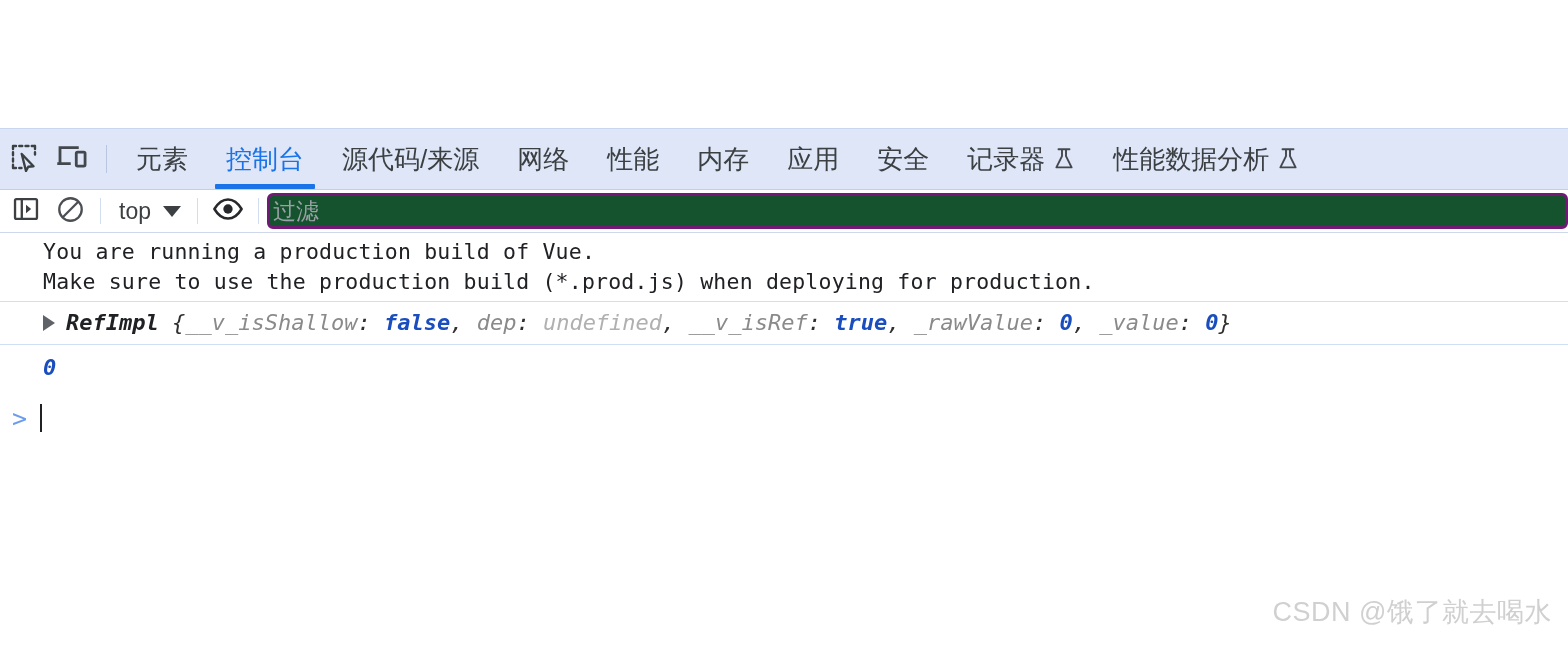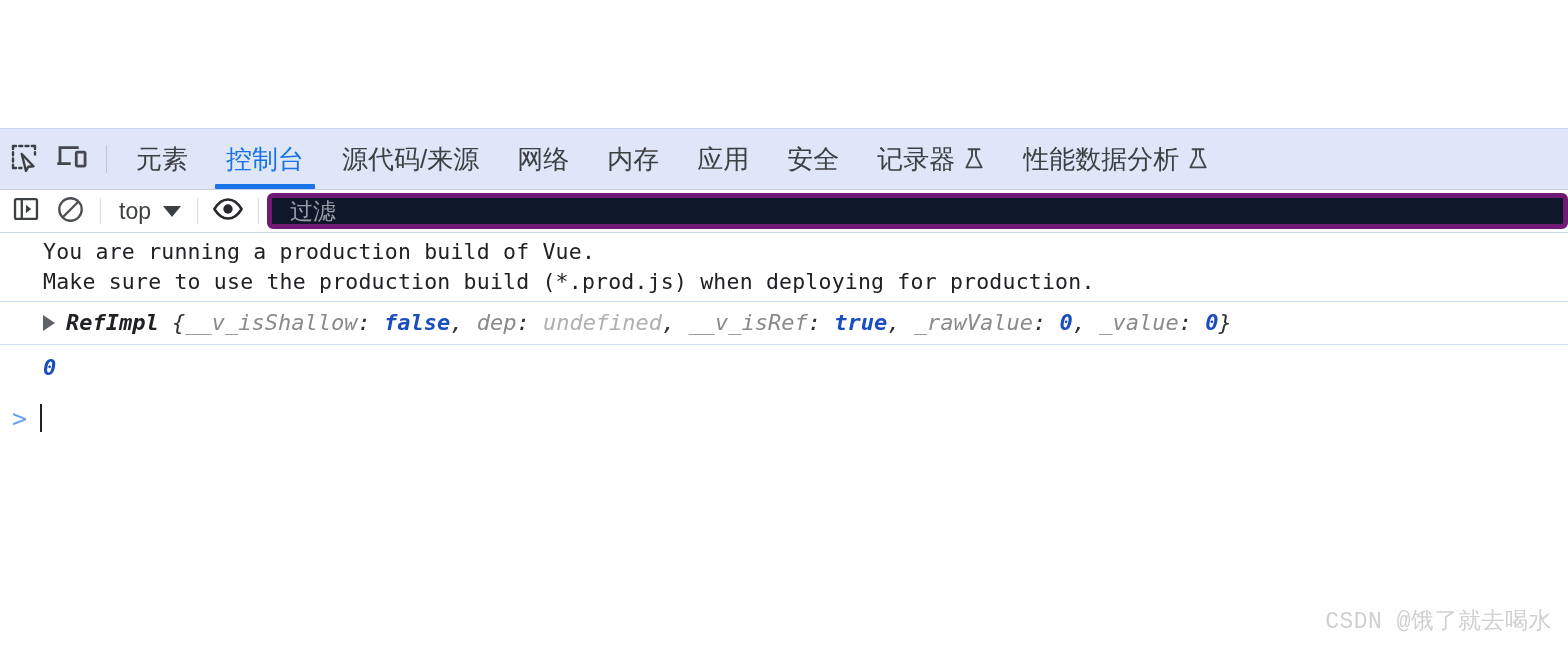--- a/index.html
+++ b/index.html
@@ -138,26 +138,26 @@
   .caret-down {
     width: 0; height: 0;
     border-left: 9px solid transparent;
     border-right: 9px solid transparent;
     border-top: 11px solid #3c4043;
   }
   #filter-input {
     flex: 1 1 auto;
     height: 36px;
     margin-right: 0;
-    border: 5px solid #701a75;
+    border: 3px solid #701a75;
     border-radius: 6px;
-    background: #0f172a;
-    display: flex;
-    align-items: center;
-    padding-left: 18px;
+    background: #14532d;
+    display: flex;
+    align-items: center;
+    padding-left: 3px;
     box-sizing: border-box;
     cursor: text;
     min-width: 0;
   }
   #filter-placeholder {
     font-size: 23px;
     color: #9aa0a6;
     font-family: "Liberation Sans", sans-serif;
     white-space: nowrap;
   }
@@ -242,24 +242,24 @@
     width: 2px;
     height: 28px;
     background: #202124;
     margin-left: 2px;
   }
 
   
   #watermark {
     position: absolute;
     right: 16px;
-    bottom: 14px;
-    font-size: 23px;
+    bottom: 20px;
+    font-size: 27px;
     color: #d0d0d0;
-    font-family: Liberation Mono, monospace;
+    font-family: Liberation Sans, sans-serif;
     white-space: nowrap;
     letter-spacing: 0.5px;
   }
 </style>
 </head>
 <body>
 
 <div id="page-area"></div>
 
 <div id="devtools">
@@ -297,20 +297,23 @@
     </div>
 
     <div class="tab">
       <span>源代码/来源</span>
     </div>
 
     <div class="tab">
       <span>网络</span>
     </div>
 
+    <div class="tab">
+      <span>性能</span>
+    </div>
 
     <div class="tab">
       <span>内存</span>
     </div>
 
     <div class="tab">
       <span>应用</span>
     </div>
 
     <div class="tab">

